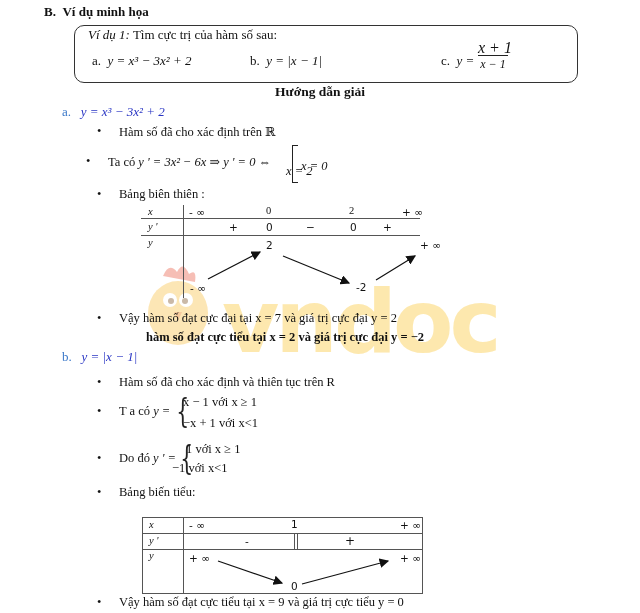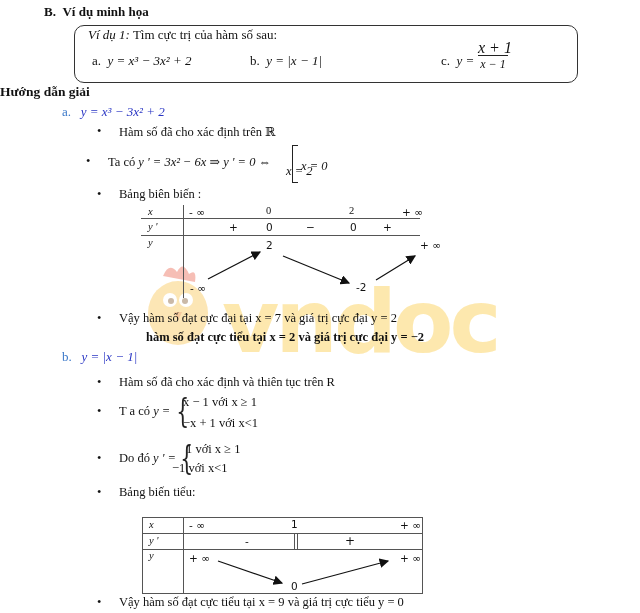--- a/index.html
+++ b/index.html
@@ -12,21 +12,21 @@
   .blue { color: #2a36c4; }
   .lblue { color: #3b78c9; }
 
   
   .wm-text { position: absolute; left: 222px; top: 270px; font-family: "DejaVu Sans", "Liberation Sans", sans-serif; font-weight: bold; font-size: 88px; letter-spacing: -4px; color: #fde6a6; opacity: 0.9; z-index: 0; }
   .wm-chick { position: absolute; left: 138px; top: 258px; width: 80px; height: 90px; z-index: 0; opacity: 0.55; }
   .content { position: relative; z-index: 1; }
 
   .section-title { left: 44px; top: 4px; font-weight: bold; font-size: 13px; font-family: "Liberation Serif", serif; }
   .box { position: absolute; left: 74px; top: 25px; width: 504px; height: 58px; border: 1.3px solid #333; border-radius: 10px; }
-  .guide-title { left: 0; width: 640px; text-align: left; top: 84px; font-weight: bold; font-size: 13.5px; font-family: "Liberation Serif", serif; }
+  .guide-title { left: 0; width: 640px; text-align: center; top: 84px; font-weight: bold; font-size: 13.5px; font-family: "Liberation Serif", serif; }
   .bullet::before { content: "•"; position: absolute; left: -22px; }
   .tbl-line { position: absolute; background: #555; }
   .cell { position: absolute; font-size: 10.5px; white-space: nowrap; }
   .arrow { position: absolute; left: 0; top: 0; }
   .brace { position: absolute; font-size: 34px; line-height: 1; font-family: "DejaVu Serif", serif; transform: scaleX(0.6); color: #222; }
 </style>
 </head>
 <body>
 
 <svg class="wm-chick" viewBox="0 0 80 90">
@@ -76,21 +76,21 @@
   <div class="abs serif bullet" style="left:119px; top:124px;">Hàm số đã cho xác định trên ℝ</div>
 
   <div class="abs serif bullet" style="left:108px; top:154px;">
     <span>Ta có</span>
     <span class="it">y ' = 3x² − 6x ⇒ y ' = 0 ⇔</span>
   </div>
   <div class="abs" style="left:292px; top:145px; width:6px; height:38px; border:1px solid #222; border-right:none;"></div>
   <div class="abs serif it" style="left:301px; top:144px;margin-top:15px;">x = 0</div>
   <div class="abs serif it" style="left:286px; top:164px;">x = 2</div>
 
-  <div class="abs serif bullet" style="left:119px; top:187px;">Bảng biên biến :</div>
+  <div class="abs serif bullet" style="left:119px; top:187px;">Bảng biên thiên :</div>
 
   <div>
     <div class="tbl-line" style="left:141px; top:218px; width:279px; height:1px;"></div>
     <div class="tbl-line" style="left:141px; top:235px; width:279px; height:1px;"></div>
     <div class="tbl-line" style="left:183px; top:205px; width:1px; height:93px;"></div>
     <div class="cell serif it" style="left:148px; top:206px;">x</div>
     <div class="cell serif it" style="left:148px; top:221px;">y '</div>
     <div class="cell serif it" style="left:148px; top:237px;">y</div>
     <div class="cell sans" style="left:189px; top:206px;">- ∞</div>
     <div class="cell serif" style="left:266px; top:205px;">0</div>

